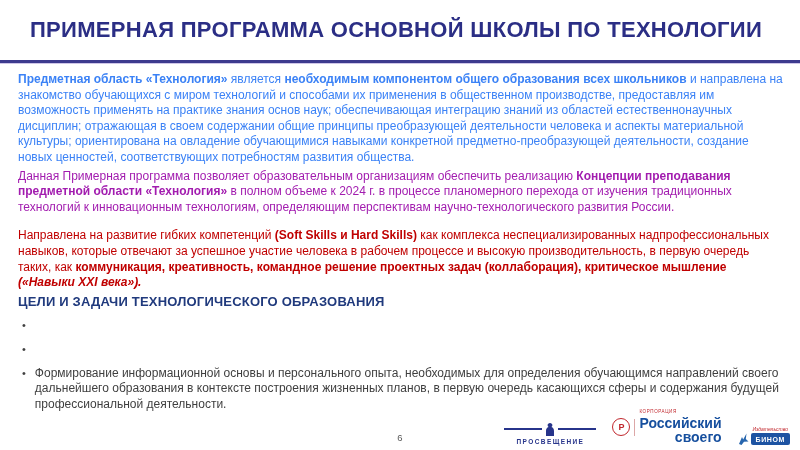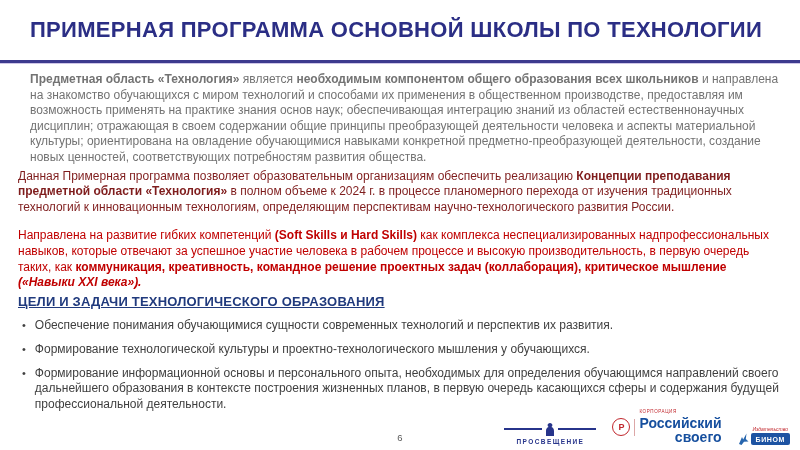--- a/index.html
+++ b/index.html
@@ -10,28 +10,28 @@
   
   .title{
     margin:0;padding:17px 30px 0 30px;
     font-size:22px;font-weight:bold;letter-spacing:.3px;
     color:#2b2e85;white-space:nowrap;
   }
   .divider{position:absolute;top:60px;left:0;width:800px;height:3px;background:#3d3a8e;box-shadow:0 1px 0 #cfc6e8;}
   
   .body{position:absolute;top:72px;left:18px;right:16px;}
   .para{margin:0 0 3px 0;font-size:12px;line-height:1.3;text-align:left;}
-  .para.gray{color:#737373;margin-left:12px;}
-  .para.blue{color:#7f1d1d;margin-bottom:13px;}
+  .para.gray{color:#3b82f6;}
+  .para.blue{color:#a21caf;margin-bottom:13px;}
   .para.red{color:#c00000;}
   .b{font-weight:bold;}
   .i{font-style:italic;}
   .section-heading{
     margin:0 0 9px 0;font-size:13px;font-weight:bold;color:#203a7d;
-    text-decoration:underline;letter-spacing:.2px;
+    letter-spacing:.2px;
   }
   .goals{list-style:none;margin:0;padding:0 0 0 4px;}
   .goal{display:flex;gap:9px;font-size:12px;line-height:1.32;color:#3f3f3f;margin-bottom:8px;}
   .dot{flex:0 0 auto;color:#3f3f3f;font-size:11px;line-height:1.45;}
   
   .page-number{
     position:absolute;bottom:7px;left:0;width:100%;text-align:center;
     font-size:9.5px;color:#595959;
   }
   .logos{position:absolute;right:10px;bottom:5px;display:flex;align-items:flex-end;gap:16px;}
@@ -73,25 +73,23 @@
   <div class="body">
     <p class="para gray"><span class="b">Предметная область «Технология» </span><span>является </span><span class="b">необходимым компонентом общего образования всех школьников </span><span>и направлена на знакомство обучающихся с миром технологий и способами их применения в общественном производстве, предоставляя им возможность применять на практике знания основ наук; обеспечивающая интеграцию знаний из областей естественнонаучных дисциплин; отражающая в своем содержании общие принципы преобразующей деятельности человека и аспекты материальной культуры; ориентирована на овладение обучающимися навыками конкретной предметно-преобразующей деятельности, создание новых ценностей, соответствующих потребностям развития общества.</span></p>
     <p class="para blue"><span>Данная Примерная программа позволяет образовательным организациям обеспечить реализацию </span><span class="b">Концепции преподавания предметной области «Технология» </span><span>в полном объеме к 2024 г. в процессе планомерного перехода от изучения традиционных технологий к инновационным технологиям, определяющим перспективам научно-технологического развития России.</span></p>
     <p class="para red"><span>Направлена на развитие гибких компетенций </span><span class="b">(Soft Skills и Hard Skills) </span><span>как комплекса неспециализированных надпрофессиональных навыков, которые отвечают за успешное участие человека в рабочем процессе и высокую производительность, в первую очередь таких, как </span><span class="b">коммуникация, креативность, командное решение проектных задач (коллаборация), критическое мышление </span><span class="b i">(«Навыки XXI века»).</span></p>
 
     <h2 class="section-heading">ЦЕЛИ И ЗАДАЧИ ТЕХНОЛОГИЧЕСКОГО ОБРАЗОВАНИЯ</h2>
 
     <ul class="goals">
       <li class="goal">
         <span class="dot">•</span>
-        <span>Обеспечение понимания обучающимися сущности современных технологий и перспектив их развития.</span>
       </li>
       <li class="goal">
         <span class="dot">•</span>
-        <span>Формирование технологической культуры и проектно-технологического мышления у обучающихся.</span>
       </li>
       <li class="goal">
         <span class="dot">•</span>
         <span>Формирование информационной основы и персонального опыта, необходимых для определения обучающимся направлений своего дальнейшего образования в контексте построения жизненных планов, в первую очередь касающихся сферы и содержания будущей профессиональной деятельности.</span>
       </li>
     </ul>
   </div>
 
   <div class="page-number">6</div>
 

